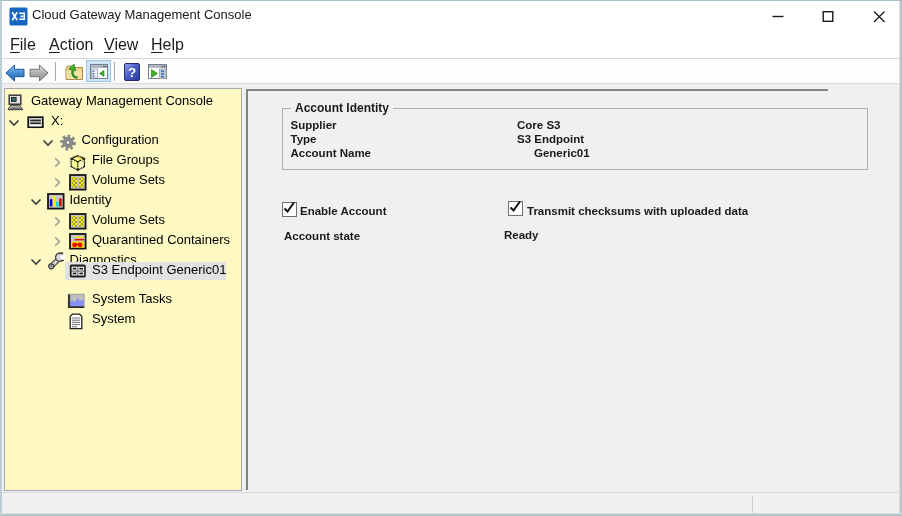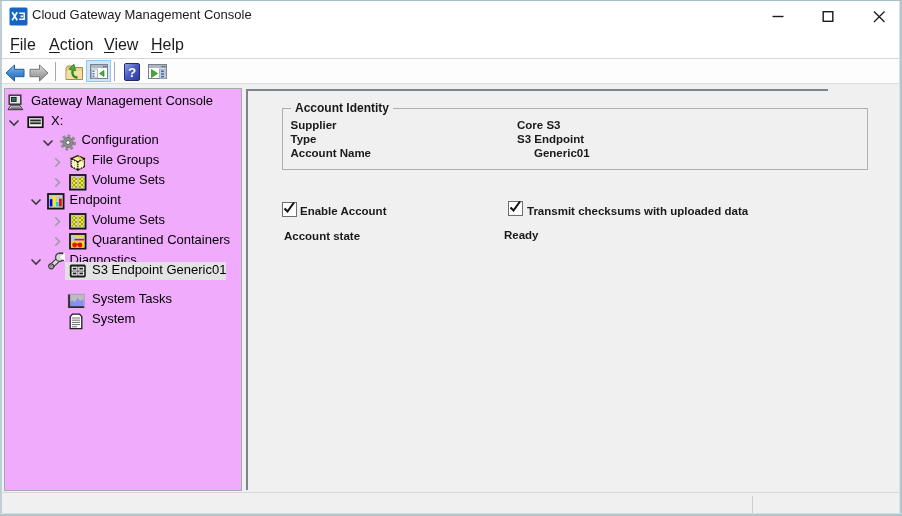--- a/index.html
+++ b/index.html
@@ -9,21 +9,21 @@
   .titlebar{position:absolute;left:0;top:0;width:900px;height:30px;background:#ffffff;}
   .title{position:absolute;left:31px;top:6px;font-size:13px;color:#1a1a1a;}
   .appicon{position:absolute;left:7px;top:5px;}
   .wbtn{position:absolute;top:0;height:30px;color:#1a1a1a;}
   .menubar{position:absolute;left:0;top:30px;width:900px;height:27px;background:#ffffff;border-bottom:1px solid #d7d7d7;}
   .mi{position:absolute;top:5px;font-size:16px;color:#1a1a1a;}
   .menubar u{text-decoration:underline;text-underline-offset:2px;}
   .toolbar{position:absolute;left:0;top:58px;width:900px;height:24px;background:#fdfdfd;border-bottom:1px solid #dcdcdc;}
   .tsep{position:absolute;top:3px;width:1px;height:19px;background:#a8a8a8;}
   .tico{position:absolute;}
-  .tree{position:absolute;left:3px;top:87px;width:236px;height:401px;background:#f0abfc;border:1px solid #a5a9b0;}
+  .tree{position:absolute;left:3px;top:87px;width:236px;height:401px;background:#fef9c3;border:1px solid #a5a9b0;}
   .trow{position:absolute;height:20px;left:0;width:234px;}
   .tlabel{position:absolute;top:1.5px;font-size:13px;color:#000;white-space:nowrap;}
   .ticon{position:absolute;top:3px;}
   .sel{position:absolute;left:60px;top:2px;width:161px;height:18px;background:#e2e2e2;}
   .chev{position:absolute;top:8px;}
   .rpane{position:absolute;left:245px;top:88px;width:582px;height:401px;background:#f0f0f0;
     border-top:2px solid #7f848c;border-left:2px solid #7f848c;box-sizing:border-box;}
   .gbox{position:absolute;left:34px;top:17px;width:584px;height:60px;border:1px solid #aeaeae;}
   .glegend{position:absolute;left:8px;top:-8px;background:#f0f0f0;padding:0 4px;font-size:12px;font-weight:bold;color:#1a1a1a;}
   .b{font-size:11.5px;font-weight:bold;color:#1a1a1a;position:absolute;white-space:nowrap;}
@@ -197,21 +197,21 @@
       <svg class="chev" style="left:24.5px;" width="12" height="8" viewBox="0 0 12 8">
           <path d="M1.5 1.5 L6 6 L10.5 1.5" fill="none" stroke="#3c3c3c" stroke-width="1.6"></path>
         </svg>
       <svg class="ticon" style="left:42px;" width="18" height="17" viewBox="0 0 18 17">
         <rect x="1" y="1" width="15.6" height="14.6" fill="#c8c8c8" stroke="#151515" stroke-width="1.8"></rect>
         <rect x="2.8" y="6.2" width="2.6" height="7.2" fill="#0000e8"></rect>
         <rect x="5.9" y="3.2" width="2.6" height="10.2" fill="#f8f000"></rect>
         <rect x="9" y="9" width="2.6" height="4.4" fill="#00e0e8"></rect>
         <rect x="12.1" y="5.6" width="2.6" height="7.8" fill="#f00000"></rect>
       </svg>
-      <div class="tlabel" style="left:64.5px;">Endpoint</div>
+      <div class="tlabel" style="left:64.5px;">Identity</div>
     </div>
     <div class="trow" style="top:121px;">
       <svg class="chev" style="left:49px;top:6px;" width="7" height="11" viewBox="0 0 7 11">
           <path d="M1.2 1.2 L5.5 5.5 L1.2 9.8" fill="none" stroke="#9a9a9a" stroke-width="1.5"></path>
         </svg>
       <svg class="ticon" style="left:64px;" width="18" height="17" viewBox="0 0 18 17">
         <rect x="1" y="1" width="15.6" height="14.6" fill="#c4c4c4" stroke="#151515" stroke-width="1.8"></rect>
         <rect x="2.9" y="3" width="5" height="10.6" fill="url(#ych)"></rect>
         <rect x="9.7" y="3" width="5" height="10.6" fill="url(#ych)"></rect>
       </svg>

